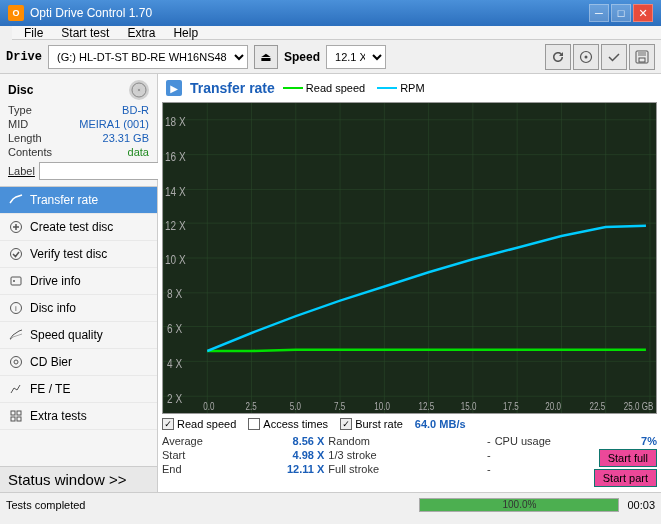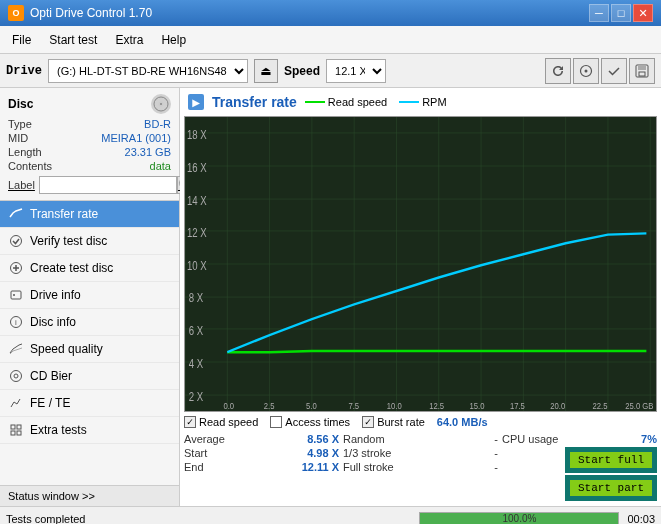--- a/index.html
+++ b/index.html
@@ -49,22 +49,23 @@
     }
     .title-btn.close { background: #e74c3c; }
 
     
     .menu-bar {
       background: #f5f5f5;
       border-bottom: 1px solid #ccc;
       padding: 2px 4px;
       display: flex;
       gap: 2px;
-      height: 28px;
-      align-items: center;
+      height: 14px;
+      align-items: center;
+      margin-left: 12px;
     }
     .menu-item {
       padding: 2px 8px;
       cursor: pointer;
       font-size: 12px;
     }
 
     
     .toolbar {
       background: #f0f0f0;
@@ -116,21 +117,21 @@
     }
 
     
     .main-content {
       display: flex;
       height: calc(524px - 26px - 22px - 34px - 24px);
     }
 
     
     .sidebar {
-      width: 180px;
+      width: 158px;
       background: #f5f5f5;
       border-right: 1px solid #ccc;
       display: flex;
       flex-direction: column;
       flex-shrink: 0;
     }
 
     
     .disc-panel {
       padding: 6px 8px;
@@ -209,21 +210,21 @@
       width: 16px; height: 16px;
       display: flex; align-items: center; justify-content: center;
     }
 
     
     .status-window-btn {
       border-top: 1px solid #ccc;
       padding: 4px 8px;
       background: #e8e8e8;
       cursor: pointer;
-      font-size: 11px;
+      font-size: 15px;
       display: flex; align-items: center; justify-content: space-between;
     }
 
     
     .chart-area {
       flex: 1;
       background: white;
       display: flex;
       flex-direction: column;
       padding: 4px;
@@ -307,26 +308,25 @@
     .stat-row {
       display: flex;
       justify-content: space-between;
       align-items: center;
       padding: 1px 0;
     }
     .stat-key { color: #333; }
     .stat-val { color: #1a5eb8; font-weight: bold; }
     .stat-dash { color: #333; }
     .start-full-btn, .start-part-btn {
-      background: #84cc16;
-      border: 5px solid #0f766e;
+      background: #ec4899;
+      border: 1px solid #0f766e;
       padding: 2px 8px;
       cursor: pointer;
       font-size: 11px;
-      font-family: Liberation Mono, monospace;
     }
 
     
     .status-bar {
       height: 24px;
       background: #f0f0f0;
       border-top: 1px solid #ccc;
       display: flex;
       align-items: center;
       padding: 0 6px;
@@ -461,34 +461,34 @@
           <svg width="14" height="14" viewBox="0 0 14 14">
               <polyline points="1,10 4,6 7,4 10,3 13,2" fill="none" stroke="#fff" stroke-width="1.5"></polyline>
             </svg>
         </div>
         <span>Transfer rate</span>
       </div>
       <div class="nav-item">
         <div class="nav-icon">
           <svg width="14" height="14" viewBox="0 0 14 14">
               <circle cx="7" cy="7" r="5.5" fill="none" stroke="#555" stroke-width="1"></circle>
-              <path d="M4 7l2.5 2.5L10 5" fill="none" stroke="#555" stroke-width="1.5"></path>
-            </svg>
-        </div>
-        <span>Verify test disc</span>
-      </div>
-      <div class="nav-item">
-        <div class="nav-icon">
-          <svg width="14" height="14" viewBox="0 0 14 14">
-              <circle cx="7" cy="7" r="5.5" fill="none" stroke="#555" stroke-width="1"></circle>
               <line x1="7" y1="4" x2="7" y2="10" stroke="#555" stroke-width="1.5"></line>
               <line x1="4" y1="7" x2="10" y2="7" stroke="#555" stroke-width="1.5"></line>
             </svg>
         </div>
         <span>Create test disc</span>
+      </div>
+      <div class="nav-item">
+        <div class="nav-icon">
+          <svg width="14" height="14" viewBox="0 0 14 14">
+              <circle cx="7" cy="7" r="5.5" fill="none" stroke="#555" stroke-width="1"></circle>
+              <path d="M4 7l2.5 2.5L10 5" fill="none" stroke="#555" stroke-width="1.5"></path>
+            </svg>
+        </div>
+        <span>Verify test disc</span>
       </div>
       <div class="nav-item">
         <div class="nav-icon">
           <svg width="14" height="14" viewBox="0 0 14 14">
               <rect x="2" y="3" width="10" height="8" rx="1" fill="none" stroke="#555" stroke-width="1"></rect>
               <circle cx="5" cy="7" r="1" fill="#555"></circle>
             </svg>
         </div>
         <span>Drive info</span>
       </div>

